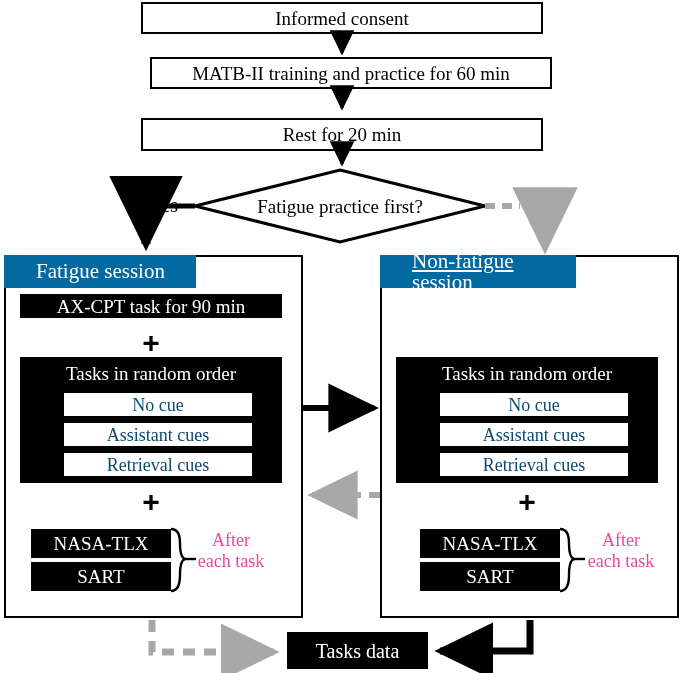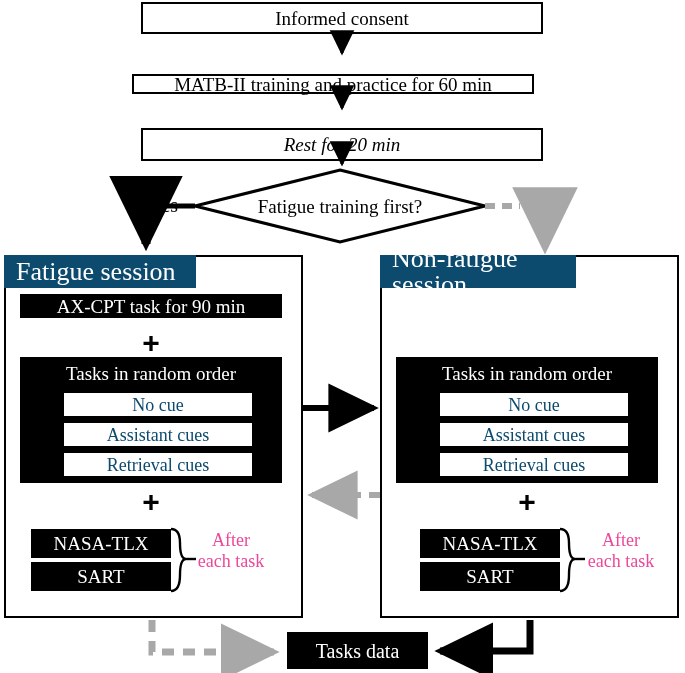--- a/index.html
+++ b/index.html
@@ -12,48 +12,48 @@
         display:flex;align-items:center;justify-content:center;text-align:center;
         font-size:19px;line-height:1;}
   .blackbox{position:absolute;box-sizing:border-box;background:#000;color:#fff;
         display:flex;align-items:center;justify-content:center;text-align:center;
         font-size:19px;line-height:1;}
   .whitebox{position:absolute;box-sizing:border-box;background:#fff;color:#0c4a6e;
         border:1px solid #000;
         display:flex;align-items:center;justify-content:center;text-align:center;
         font-size:18px;line-height:1;}
   .panel{position:absolute;box-sizing:border-box;border:2px solid #000;background:#fff;}
-  .sessionlabel{position:absolute;box-sizing:border-box;background:#0c4a6e;color:#fff;
-        display:flex;align-items:center;padding-left:12px;font-size:26px;line-height:1;}
+  .sessionlabel{position:absolute;box-sizing:border-box;background:#0369a1;color:#fff;
+        display:flex;align-items:center;padding-left:32px;font-size:21px;line-height:1;}
   .plus{position:absolute;color:#000;font-weight:bold;text-align:center;
         font-family:"Liberation Sans","DejaVu Sans",sans-serif;line-height:1;}
   .sidetext{position:absolute;font-size:18px;line-height:1.15;text-align:center;color:#ec4899;}
   .edgelabel{position:absolute;font-size:20px;line-height:1;color:#000;}
   svg.ovl{position:absolute;left:0;top:0;width:685px;height:673px;overflow:visible;}
 </style>
 </head>
 <body>
 
 <div class="stage">
 
   <div class="obox" style="left:141px;top:2px;width:402px;height:32px;">
     <span>Informed consent</span>
   </div>
 
-  <div class="obox" style="left:132px;top:57px;width:402px;height:20px;margin-top:17px;">
+  <div class="obox" style="left:150px;top:57px;width:402px;height:32px;">
     <span>MATB-II training and practice for 60 min</span>
   </div>
 
-  <div class="obox" style="left:141px;top:128px;width:402px;height:33px;font-style:italic;">
+  <div class="obox" style="left:141px;top:118px;width:402px;height:33px;">
     <span>Rest for 20 min</span>
   </div>
 
   <div style="position:absolute;left:230px;top:196px;width:220px;height:22px;
               display:flex;align-items:center;justify-content:center;font-size:19px;">
-    <span>Fatigue training first?</span>
+    <span>Fatigue practice first?</span>
   </div>
 
   <div class="edgelabel" style="left:149px;top:195px;">
     <span>Yes</span>
   </div>
   <div class="edgelabel" style="left:527px;top:195px;">
     <span>No</span>
   </div>
 
   <div class="panel" style="left:4px;top:255px;width:299px;height:363px;"></div>
@@ -96,21 +96,21 @@
     <span>SART</span>
   </div>
 
   <div class="sidetext" style="left:185px;top:530px;width:92px;">
     <div>After</div>
     <div>each task</div>
   </div>
 
   <div class="panel" style="left:380px;top:255px;width:299px;height:363px;"></div>
 
-  <div class="sessionlabel" style="left:380px;top:255px;width:196px;height:33px;">
+  <div class="sessionlabel" style="left:380px;top:255px;width:196px;height:33px;text-decoration:underline;">
     <span>Non-fatigue session</span>
   </div>
 
   <div style="position:absolute;left:396px;top:357px;width:262px;height:126px;background:#000;"></div>
   <div style="position:absolute;left:396px;top:362px;width:262px;height:24px;color:#fff;
               display:flex;align-items:center;justify-content:center;font-size:19px;">
     <span>Tasks in random order</span>
   </div>
   <div class="whitebox" style="left:439px;top:392px;width:190px;height:25px;">
     <span>No cue</span>

